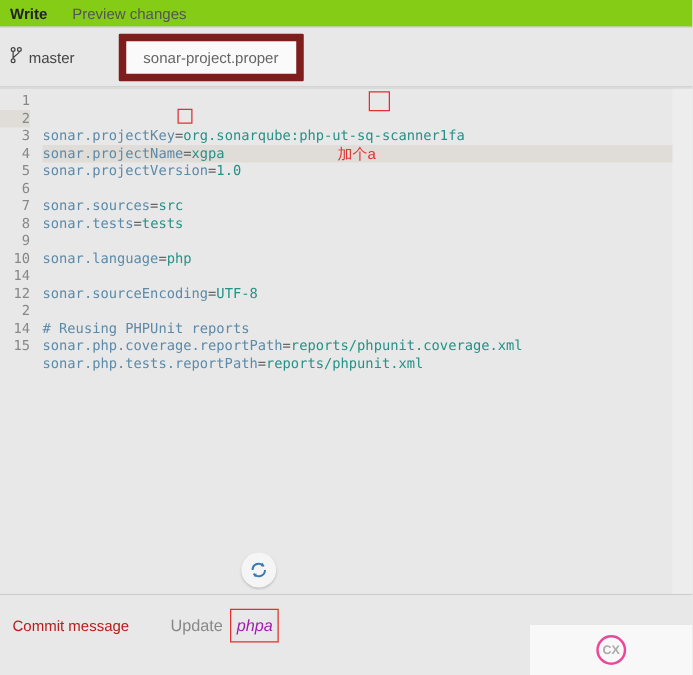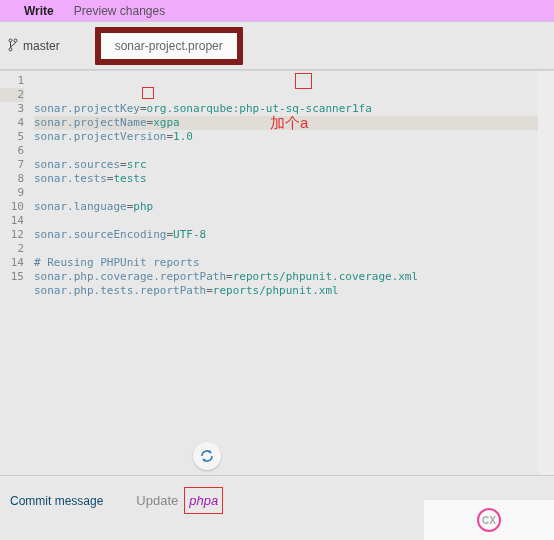--- a/index.html
+++ b/index.html
@@ -1,18 +1,18 @@
 <!DOCTYPE html>
 <html><head>
   <meta charset="utf-8">
   <style>
     * { box-sizing: border-box; margin: 0; padding: 0; }
     body { font-family: "Segoe UI", Arial, sans-serif; width: 554px; height: 540px; background: #e8e8e8; font-size: 12px; overflow: hidden; position: relative; }
     
-    .top-tabs { display: flex; gap: 20px; padding: 0 24px; height: 22px; align-items: center; border-bottom: 1px solid #ccc; background: #f0abfc; }
+    .top-tabs { display: flex; gap: 20px; padding: 0 8px; height: 22px; align-items: center; border-bottom: 1px solid #ccc; background: #84cc16; }
     .top-tab { color: #555; cursor: pointer; padding: 2px 0; }
     .top-tab.active { color: #222; font-weight: bold; }
     
     .branch-row { display: flex; align-items: center; gap: 35px; padding: 10px 8px; height: 48px; border-bottom: 1px solid #ccc; background: #e8e8e8; }
     .branch { display: inline-flex; align-items: center; gap: 5px; color: #444; }
     .branch-icon { font-size: 11px; color: #444; }
     .filename-box { border: 6px solid #7f1d1d; background: #fafafa; padding: 6px 14px; color: #666; font-size: 12px; border-radius: 1px; }
     
     .editor { display: flex; background: #e8e8e8; height: 405px; position: relative; border-top: 1px solid #d5d5d5; }
     .gutter { width: 30px; text-align: right; padding: 3px 6px 3px 0; color: #888; font-family: Consolas, monospace; font-size: 11px; line-height: 14px; user-select: none; }
@@ -21,27 +21,27 @@
     .code-line { height: 14px; }
     .line-highlight { background: #e0ddd8; }
     
     .k-key { color: #5c8aa8; }
     .k-eq { color: #666; }
     .k-val { color: #269186; }
     .k-comment { color: #5c8aa8; margin-top: 15px; }
     
     .redbox1 { position: absolute; border: 1px solid #e03030; top: 2px; left: 265px; width: 17px; height: 16px; }
     .redbox2 { position: absolute; border: 1px solid #e03030; top: 16px; left: 112px; width: 12px; height: 12px; }
-    .annot { position: absolute; top: 45px; left: 240px; color: #e03030; font-size: 15px; font-family: "Microsoft YaHei", sans-serif; }
+    .annot { position: absolute; top: 45px; left: 240px; color: #e03030; font-size: 12px; font-family: "Microsoft YaHei", sans-serif; }
     
     .scrollbar { position: absolute; right: 0; top: 0; bottom: 0; width: 16px; background: #ededed; }
     .spin-icon { position: absolute; left: 193px; bottom: 5px; width: 28px; height: 28px; border-radius: 50%; background: #f5f5f5; display: flex; align-items: center; justify-content: center; box-shadow: 0 1px 2px rgba(0,0,0,0.2); }
     
     .commit-row { display: flex; align-items: center; gap: 30px; padding: 16px 10px; height: 50px; background: #e8e8e8; border-top: 1px solid #ccc; }
-    .commit-label { color: #0c4a6e; }
+    .commit-label { color: #b91c1c; }
     .commit-input-wrap { display: flex; align-items: center; border: 1px solid transparent; }
     .commit-input { border: none; background: transparent; color: #888; font-size: 13px; padding: 2px 2px; width: 50px; outline: none; }
     .commit-hl { border: 1.5px solid #e03030; padding: 5px 4px; color: #a21caf; font-size: 13px; font-style: italic; }
     
     .watermark { position: absolute; right: 0; bottom: 0; width: 130px; height: 40px; background: rgba(255,255,255,0.7); display: flex; align-items: center; justify-content: center; color: #999; font-size: 9px; gap: 4px; }
     .wm-logo { width: 24px; height: 24px; border-radius: 50%; border: 2px solid #ec4899; display: flex; align-items: center; justify-content: center; color: #aaa; font-size: 10px; font-weight: bold; text-align: center; }
   </style>
 </head>
 <body>
 

